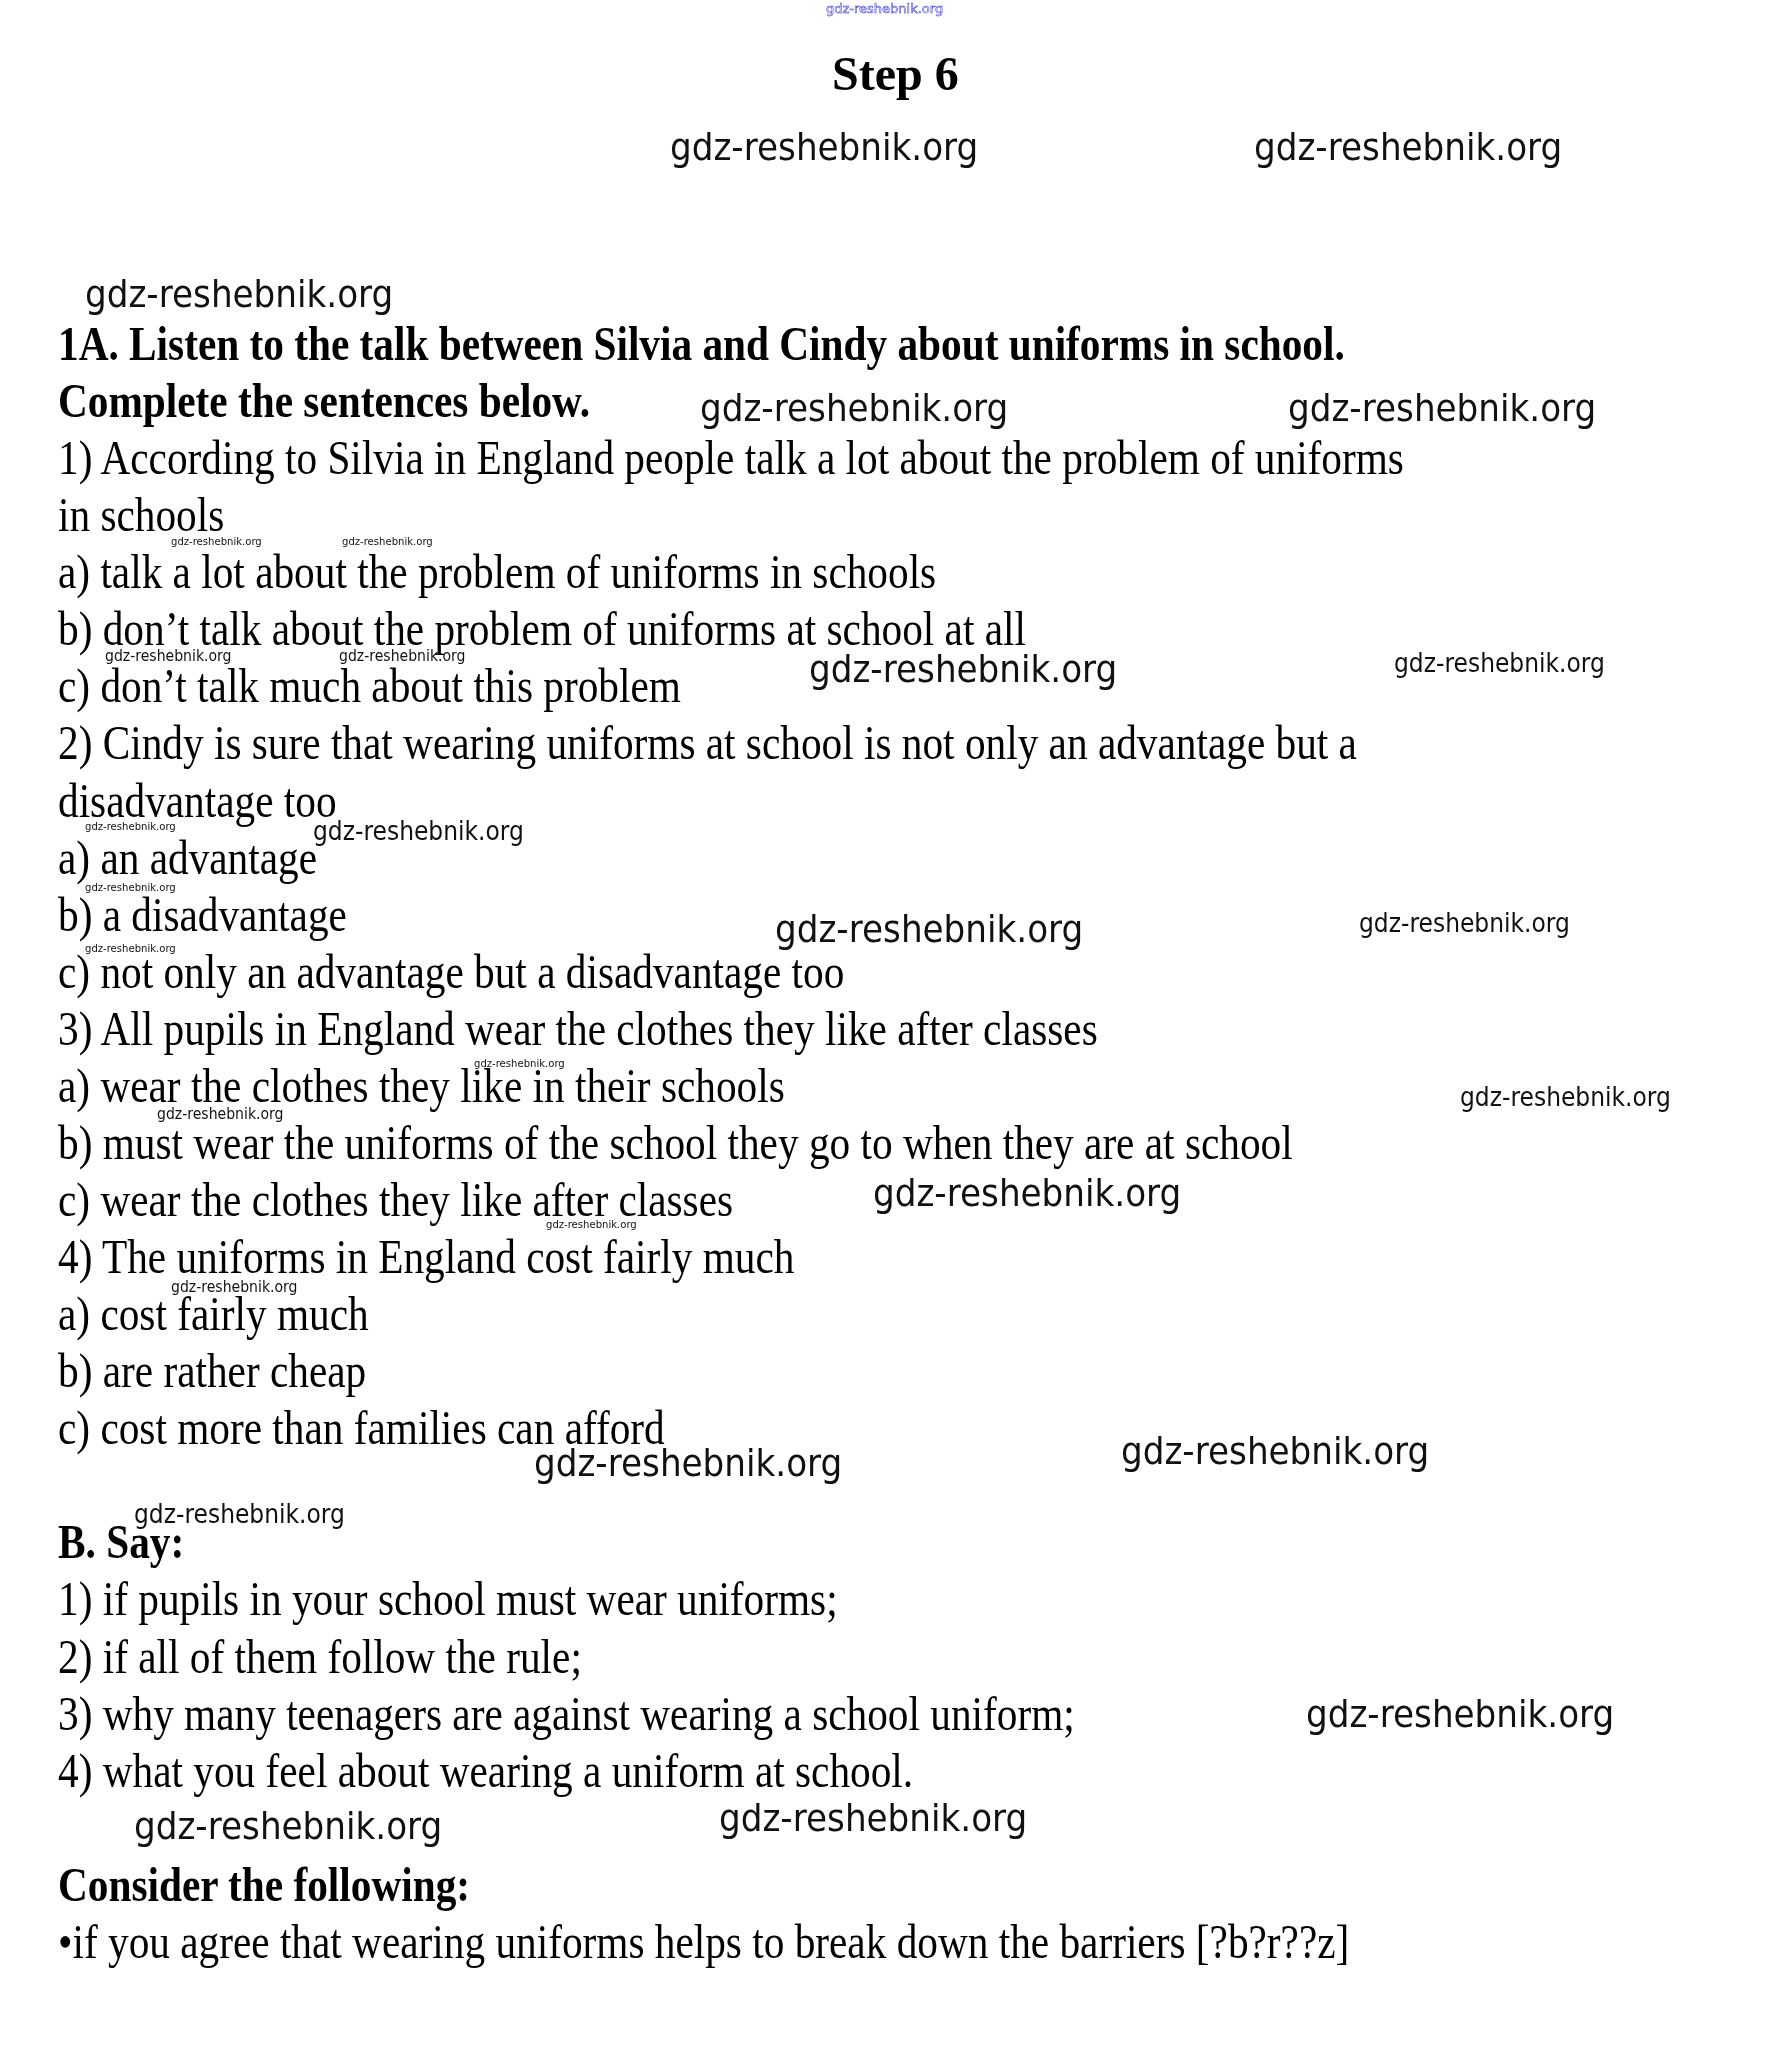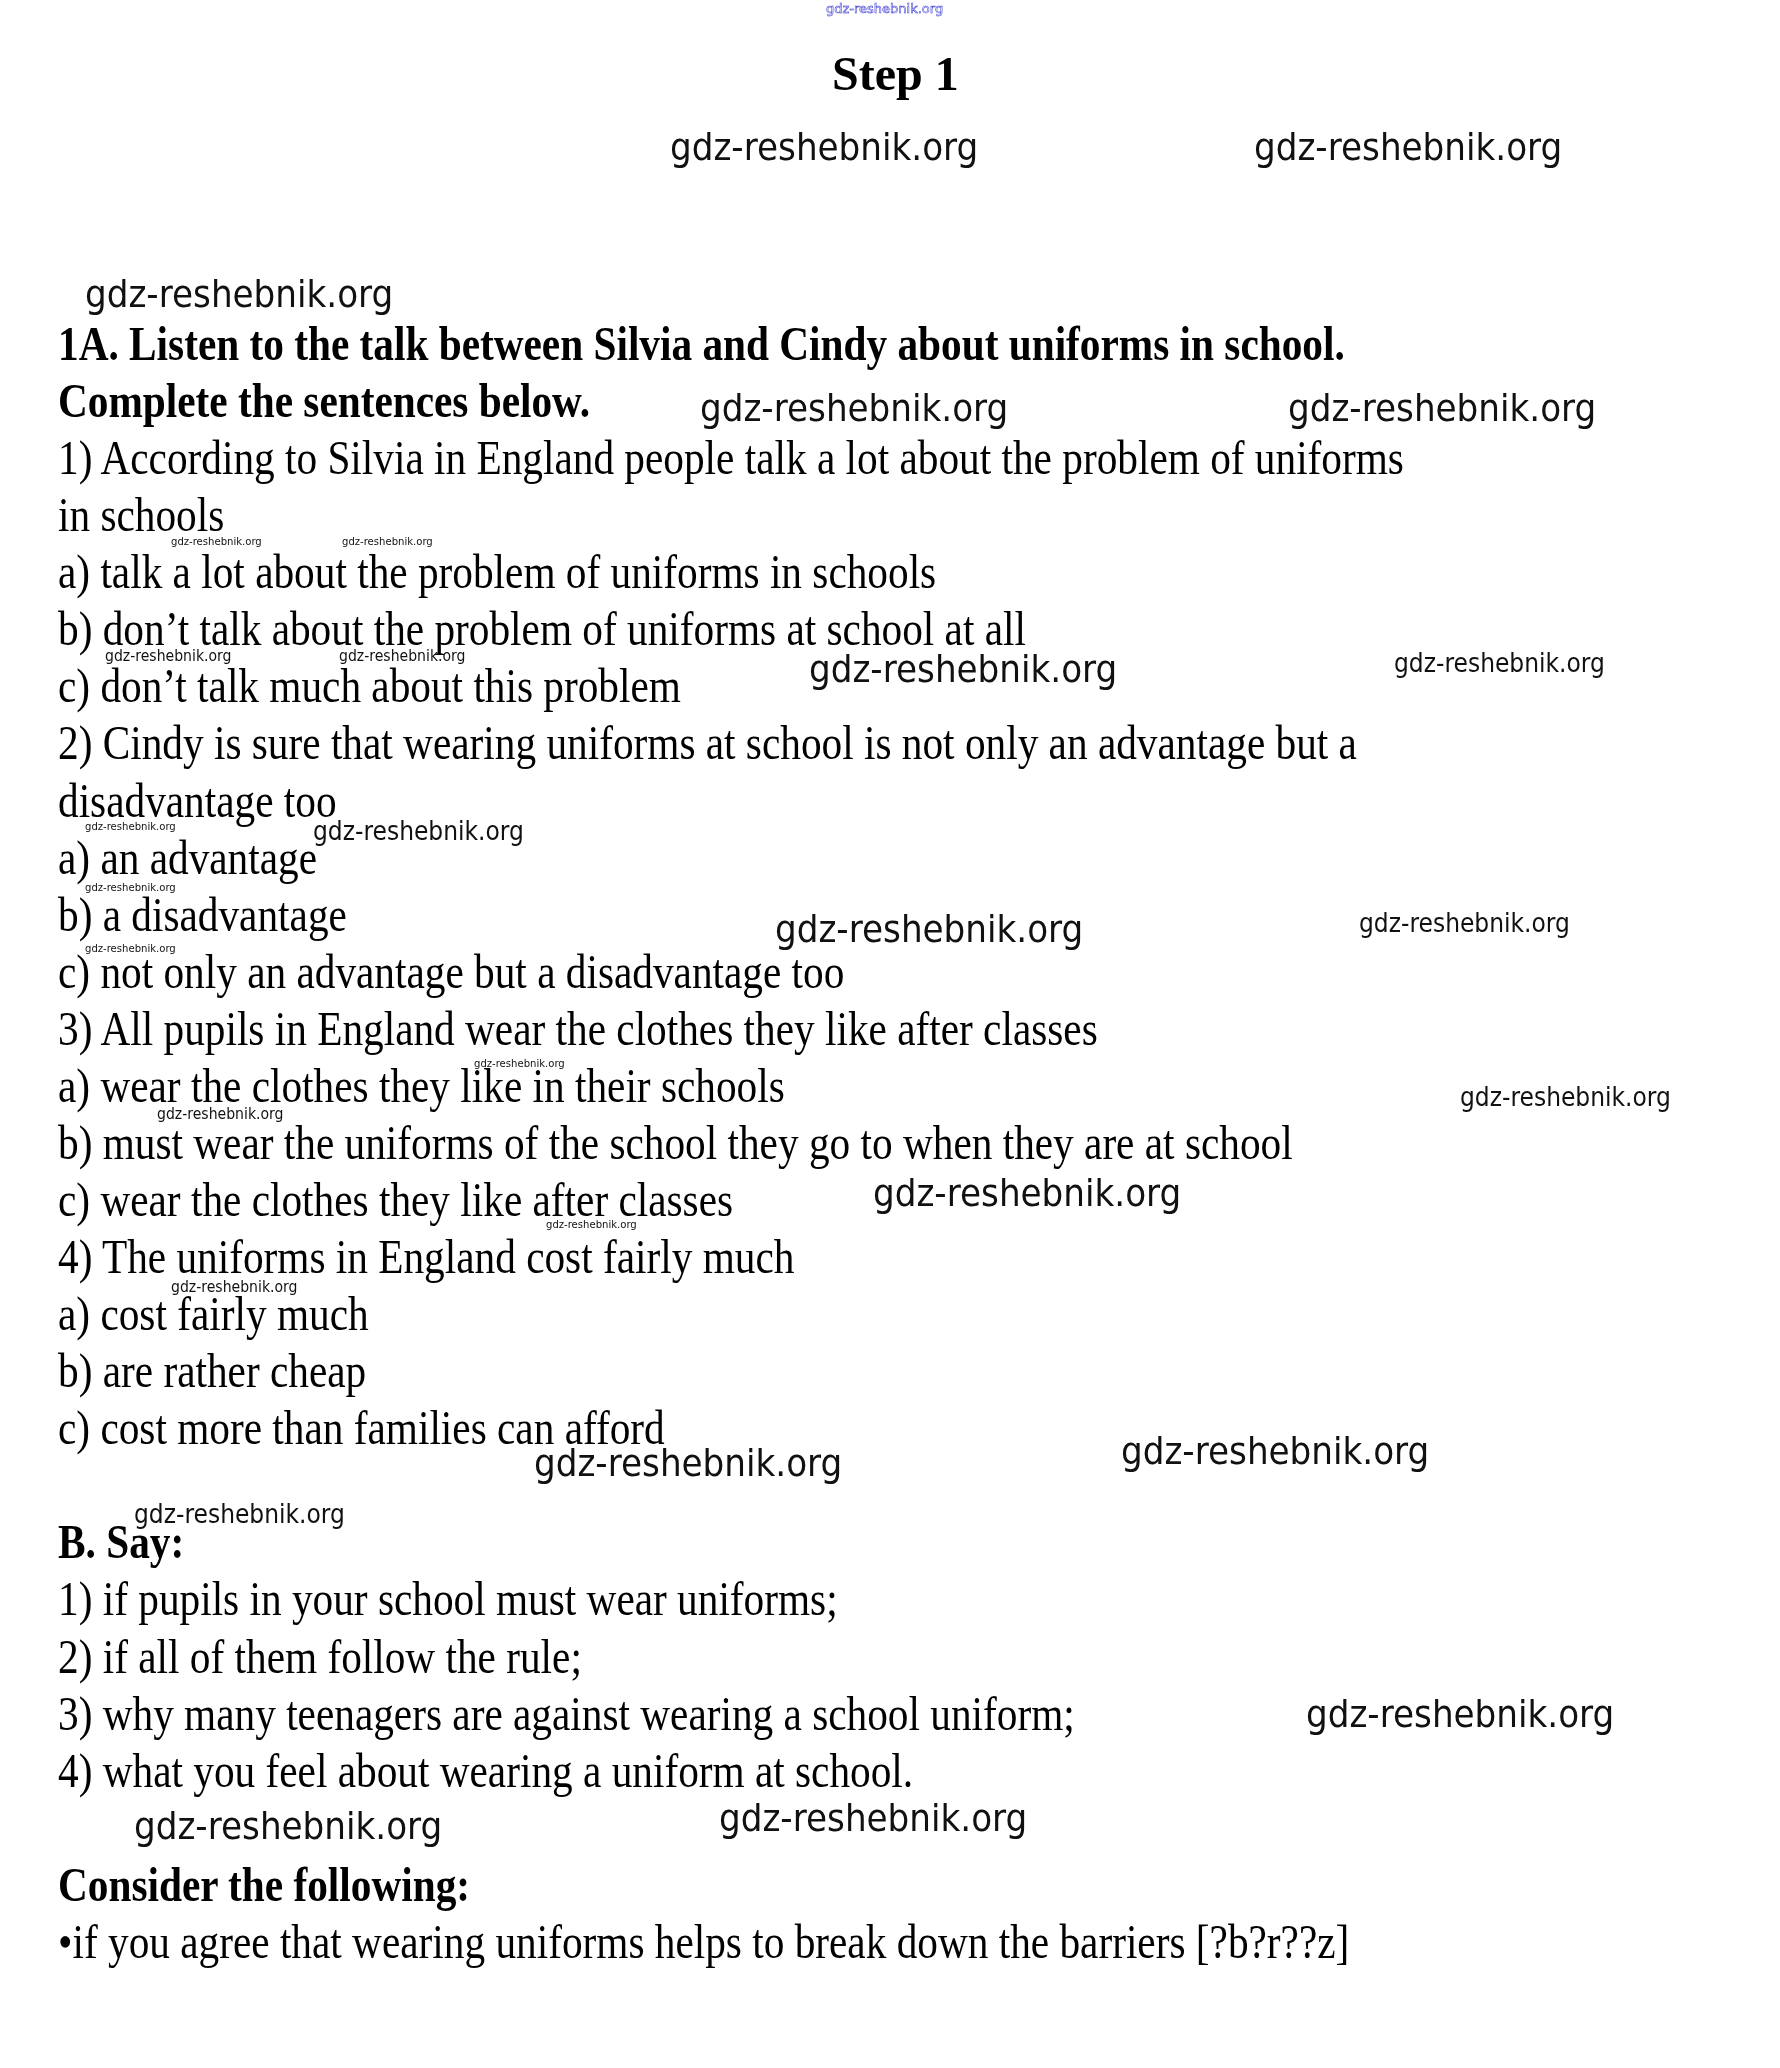--- a/index.html
+++ b/index.html
@@ -39,21 +39,21 @@
     position: absolute; left: 826px; top: 1.7px;
     font-family: "DejaVu Sans", sans-serif; font-size: 13px;
     color: #fff; -webkit-text-stroke: 0.5px #2b2bd0; line-height: 1;
   }
 </style>
 </head>
 <body>
 
 <div class="wm-top">gdz-reshebnik.org</div>
 
-<div class="title">Step 1</div>
+<div class="title">Step 6</div>
 
 <div class="line bold" style="top:320px;">1A. Listen to the talk between Silvia and Cindy about uniforms in school.</div>
 <div class="line bold" style="top:377px;">Complete the sentences below.</div>
 
 <div class="line" style="top:434px;">1) According to Silvia in England people talk a lot about the problem of uniforms</div>
 <div class="line" style="top:491px;">in schools</div>
 <div class="line" style="top:548px;">a) talk a lot about the problem of uniforms in schools</div>
 <div class="line" style="top:605px;">b) don’t talk about the problem of uniforms at school at all</div>
 <div class="line" style="top:662px;">c) don’t talk much about this problem</div>
 

